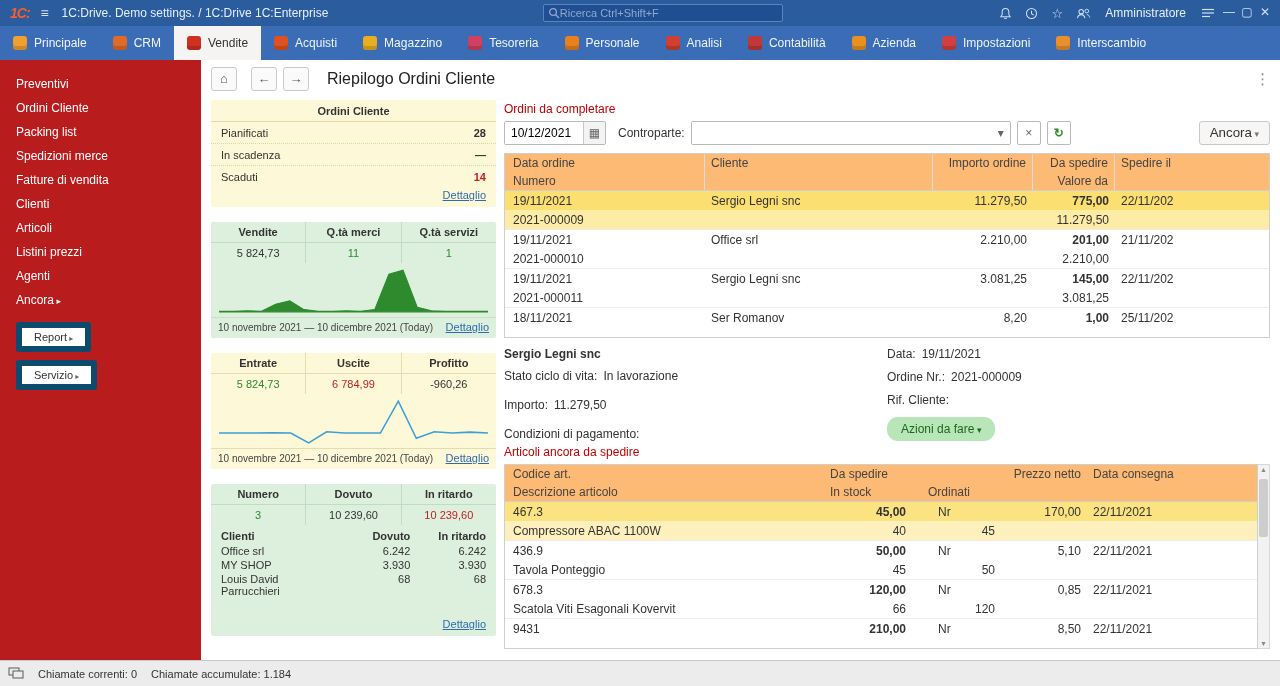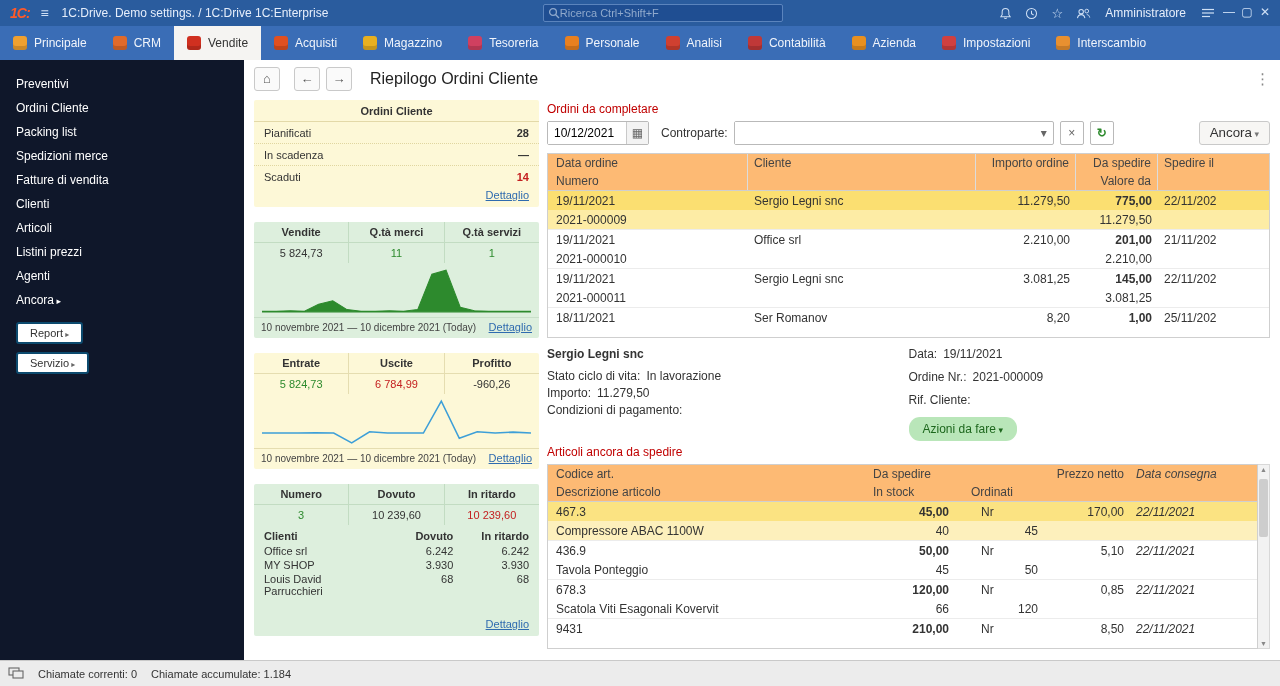--- a/index.html
+++ b/index.html
@@ -33,25 +33,25 @@
   .ribbon { height:34px; background:#3a6db6; display:flex; align-items:stretch;
     flex:0 0 auto; }
   .rtab { display:flex; align-items:center; gap:7px; padding:0 13px; color:#f0f4fb;
     font-size:12px; cursor:pointer; white-space:nowrap; }
   .rtab.active { background:#f5f4f2; color:#333; }
   .rtab-ico { width:14px; height:14px; border-radius:3px; flex:0 0 auto;
     box-shadow:inset 0 -4px rgba(0,0,0,.15); }
 
   
   .body { flex:1 1 auto; display:flex; min-height:0; }
-  .sidebar { width:244px; background:#0f172a; color:#fff; padding-top:12px; flex:0 0 auto; }
+  .sidebar { width:201px; background:#b91c1c; color:#fff; padding-top:12px; flex:0 0 auto; }
   .side-item { padding:5px 16px; font-size:12px; cursor:pointer; white-space:nowrap; }
   .side-item.more::after { content:" ▸"; font-size:9px; }
   .side-buttons { margin:10px 16px; display:flex; flex-direction:column; gap:8px; align-items:flex-start; }
-  .side-btn { background:#fff; color:#333; border:2px solid #0c4a6e; border-radius:3px;
+  .side-btn { background:#fff; color:#333; border:6px solid #0c4a6e; border-radius:3px;
     padding:3px 12px; font-size:11px; cursor:pointer; }
   .side-btn::after { content:" ▸"; font-size:8px; color:#666; }
 
   .main { flex:1 1 auto; background:#fff; display:flex; flex-direction:column; min-width:0; }
   .main-toolbar { height:38px; display:flex; align-items:center; gap:6px; padding:0 10px;
     flex:0 0 auto; }
   .nav-btn { width:26px; height:24px; border:1px solid #c9c9c9; border-radius:3px;
     background:#fafafa; color:#555; text-align:center; line-height:22px; cursor:pointer;
     font-size:13px; }
   .nav-btn.home::after { content:"⌂"; }
@@ -147,21 +147,21 @@
     font-family:"Liberation Sans", sans-serif; }
   .action-btn::after { content:" ▾"; font-size:9px; }
 
   
   .ac1 { width:295px; padding-left:8px; overflow:hidden; }
   .ac2 { width:110px; text-align:right; padding-right:4px; }
   .ac3 { width:95px; }
   .ac3.unit { padding-left:28px; text-align:left; }
   .ac3.num { text-align:right; padding-right:10px; }
   .ac4 { width:80px; text-align:right; padding-right:4px; }
-  .ac5 { width:79px; padding-left:8px;font-style:italic; }
+  .ac5 { width:79px; padding-left:8px; }
   .gt-head .ac2, .gt-head .ac3 { text-align:left; padding-left:30px; }
   .gt-head .ac3 { padding-left:18px; }
   .articles-wrap { display:flex; }
   .articles-table { flex:1; }
   .articles-body { height:146px; overflow:hidden; }
   .row-block.hl2 .gt-line:first-child { background:#fbe382; }
   .row-block.hl2 .gt-line:last-child { background:#fdf0bc; }
   .vscroll { width:12px; background:#f2f2f2; border:1px solid #d8d8d8; border-left:none;
     position:relative; }
   .vthumb { position:absolute; left:1px; right:1px; top:14px; height:58px; background:#cdcdcd;
@@ -553,21 +553,21 @@
                     <span class="oc4"></span>
                     <span class="oc5"></span>
                   </div>
                 </div>
               </div>
           </div>
 
           <div class="detail">
             <div class="dcol">
               <span class="dcust">Sergio Legni snc</span>
-              <div style="display:flex;flex-direction:column;gap:3px;">
+              <div style="display:flex;flex-direction:column;gap:15px;">
 
                   <div class="drow">
                     <span class="dlabel">Stato ciclo di vita:</span>
                     <span>In lavorazione</span>
                   </div>
 
                   <div class="drow">
                     <span class="dlabel">Importo:</span>
                     <span>11.279,50</span>
                   </div>

